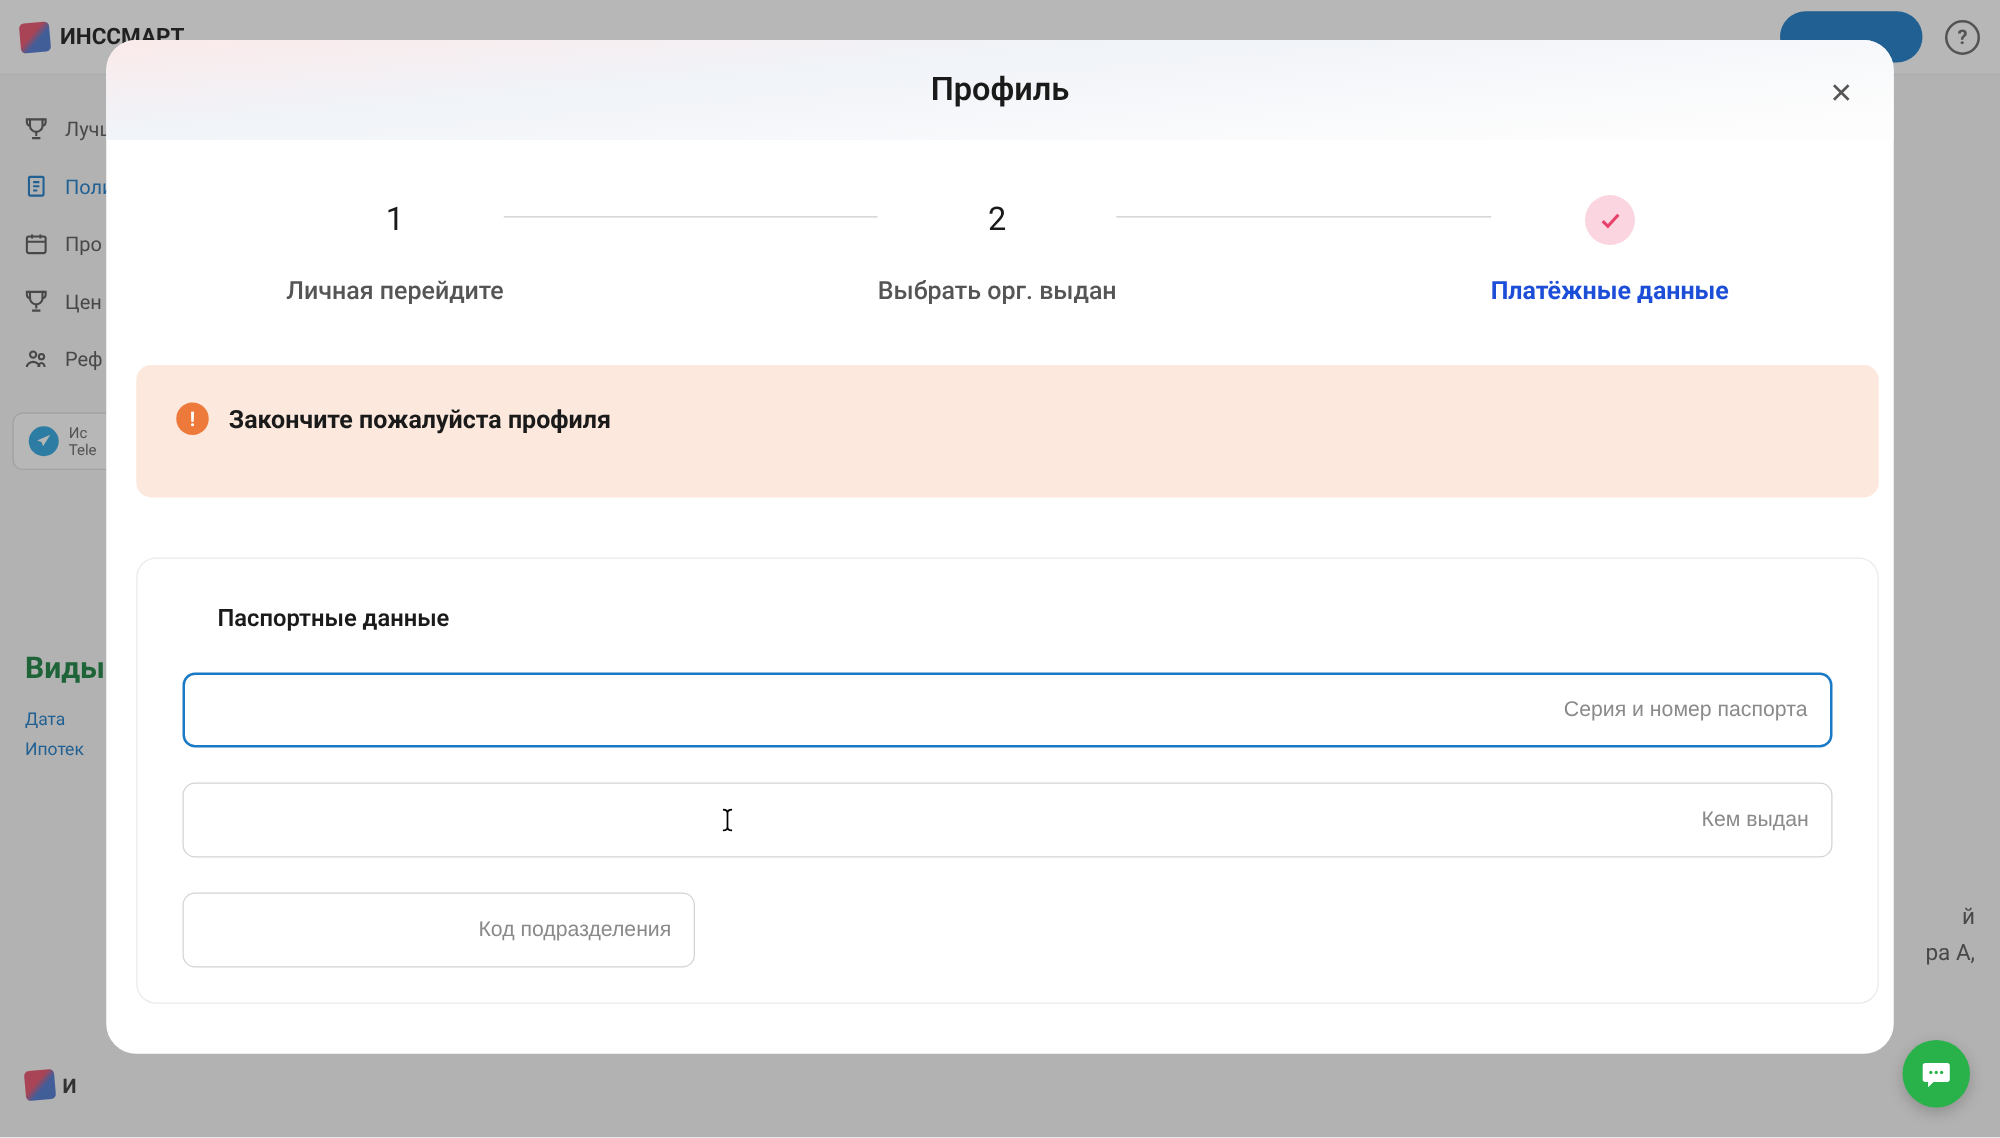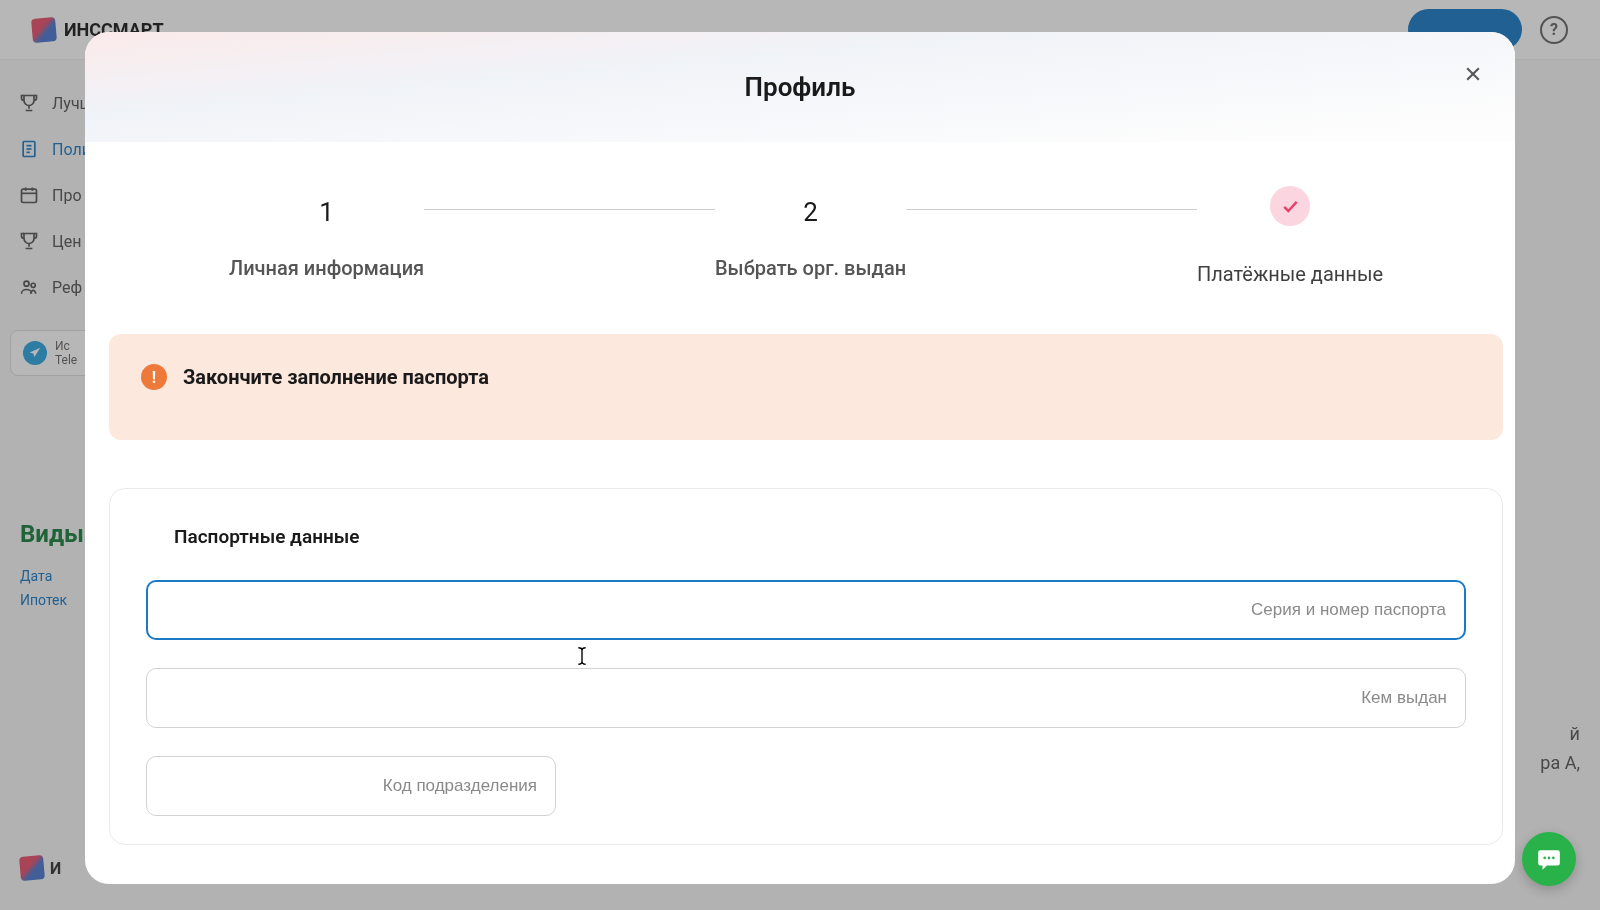--- a/index.html
+++ b/index.html
@@ -16,21 +16,21 @@
     .background-page {
       position: absolute;
       inset: 0;
       padding: 0;
     }
     
     .header {
       display: flex;
       align-items: center;
       justify-content: space-between;
-      padding: 10px 32px;
+      padding: 10px 16px;
       background: #fff;
       border-bottom: 1px solid #eee;
       height: 60px;
     }
     
     .logo {
       display: flex;
       align-items: center;
       gap: 8px;
       font-weight: 700;
@@ -186,21 +186,21 @@
       background: #fff;
       border-radius: 24px;
       overflow: hidden;
       max-height: 852px;
       display: flex;
       flex-direction: column;
     }
     
     .modal-header {
       position: relative;
-      padding: 40px 0;
+      padding: 25px 0;
       text-align: center;
       background: linear-gradient(175deg, #fbeaea 0%, #f0f3f8 35%, #fdfdfd 90%);
     }
     
     .modal-title {
       font-size: 26px;
       font-weight: 600;
       color: #1a1a1a;
     }
     
@@ -270,23 +270,22 @@
     }
     
     .step-label {
       font-size: 20px;
       font-weight: 500;
       color: #555;
       white-space: nowrap;
     }
     
     .step.completed .step-label {
-      color: #404040;
-      font-weight: 400;
-      margin-top: 12px;
+      color: #1d4ed8;
+      font-weight: 700;
     }
     
     .step-line {
       flex: 1;
       height: 1px;
       background: #ccc;
       margin-top: -54px;
     }
     
     .warning-box {
@@ -527,42 +526,42 @@
             <line x1="5" y1="5" x2="19" y2="19"></line>
             <line x1="19" y1="5" x2="5" y2="19"></line>
           </svg>
       </div>
     </div>
 
     <div class="modal-body">
       <div class="stepper">
         <div class="step">
           <div class="step-circle">1</div>
-          <div class="step-label">Личная информация</div>
+          <div class="step-label">Личная перейдите</div>
         </div>
         <div class="step-line"></div>
         <div class="step">
           <div class="step-circle">2</div>
           <div class="step-label">Выбрать орг. выдан</div>
         </div>
         <div class="step-line"></div>
         <div class="step completed">
           <div class="step-circle">
             <svg width="20" height="20" viewBox="0 0 24 24" fill="none" stroke="currentColor" stroke-width="3">
                 <polyline points="5 13 10 18 20 7"></polyline>
               </svg>
           </div>
           <div class="step-label">Платёжные данные</div>
         </div>
       </div>
 
       <div class="warning-box">
         <div class="warning-header">
           <div class="warning-icon">!</div>
-          <div class="warning-title">Закончите заполнение паспорта</div>
+          <div class="warning-title">Закончите пожалуйста профиля</div>
         </div>
       </div>
 
       <div class="form-card">
         <div class="form-section-title">Паспортные данные</div>
 
         <div class="form-row">
           <div class="form-field field-passport">
             <input type="text" class="form-input focused" placeholder="Серия и номер паспорта" style="">
           </div>

